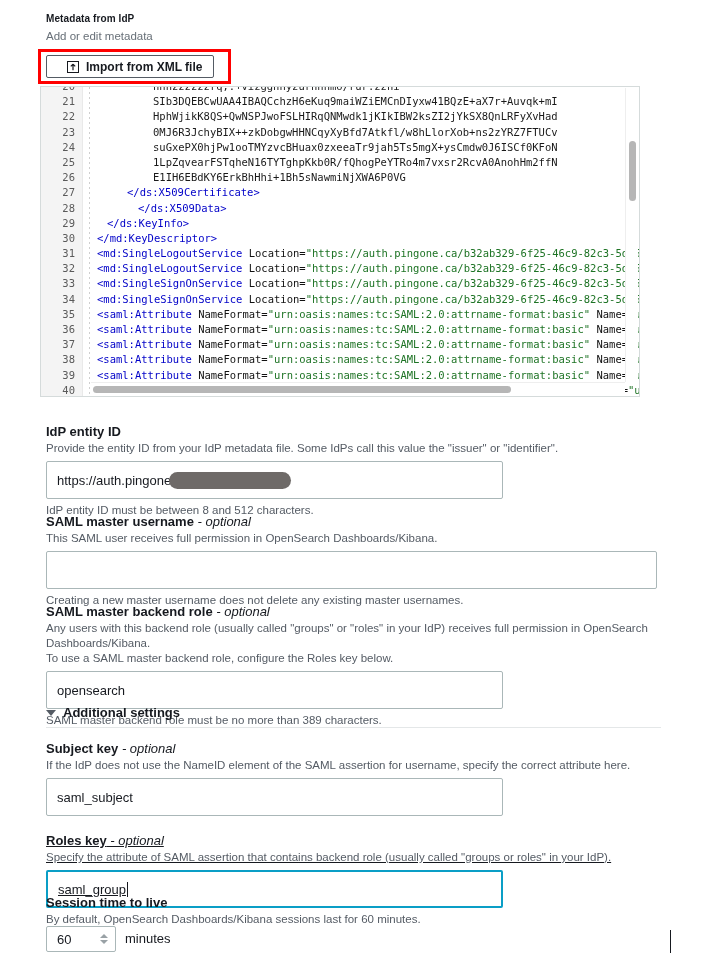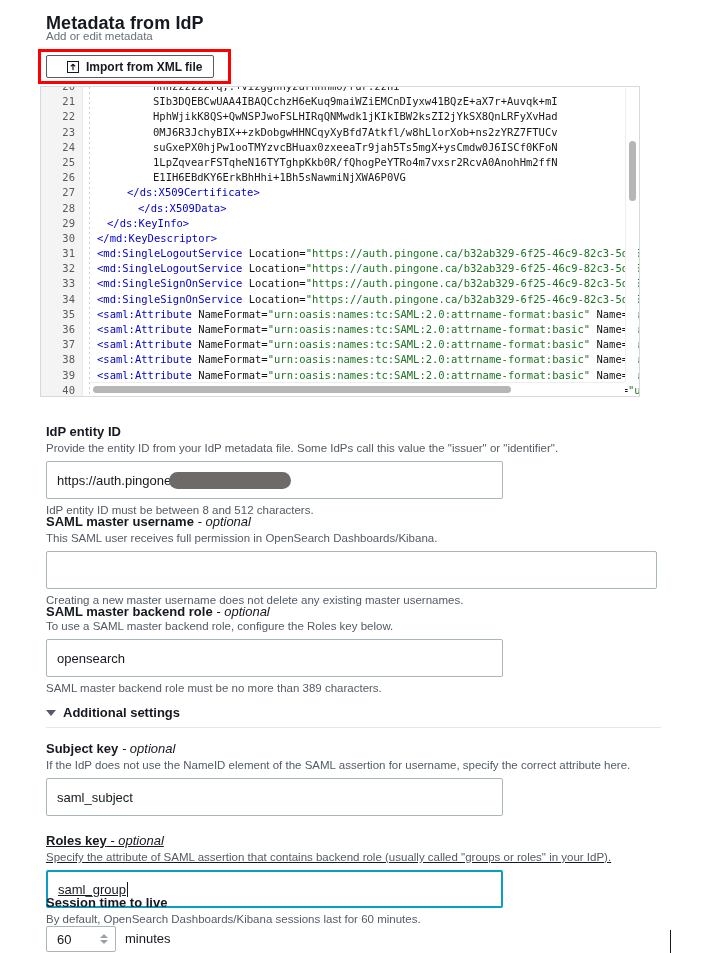--- a/index.html
+++ b/index.html
@@ -9,21 +9,21 @@
     background: #ffffff;
     font-family: "Liberation Sans", sans-serif;
     color: #16191f;
     overflow: hidden;
   }
   .page { position: relative; width: 707px; height: 953px; padding: 0; }
 
   
   .sec-title {
     position: absolute; left: 46px; top: 13px;
-    font-size: 18px; font-weight: bold; color: #16191f; letter-spacing: .1px;
+    font-size: 10px; font-weight: bold; color: #16191f; letter-spacing: .1px;
   }
   .sec-sub {
     position: absolute; left: 46px; top: 30px;
     font-size: 11.5px; color: #687078;
   }
 
   
   .redbox {
     position: absolute; left: 38px; top: 49px;
     width: 193px; height: 35px;
@@ -217,20 +217,21 @@
     <div class="f-input" style="width:611px;">
       <span></span>
     </div>
     <div class="f-hint">Creating a new master username does not delete any existing master usernames.</div>
   </div>
 
   <div class="field" style="left:46px; top:604px; width:640px;">
     <div class="f-label">
       <span>SAML master backend role</span><span class="opt"> - optional</span>
     </div>
+    <div class="f-desc" style="margin-top:2px;">Any users with this backend role (usually called "groups" or "roles" in your IdP) receives full permission in OpenSearch Dashboards/Kibana.</div>
     <div class="f-desc" style="margin-top:0;">To use a SAML master backend role, configure the Roles key below.</div>
     <div class="f-input" style="width:457px;">
       <span>opensearch</span>
     </div>
     <div class="f-hint">SAML master backend role must be no more than 389 characters.</div>
   </div>
 
   <div class="addl">
     <span class="caret-down"></span>
     <span>Additional settings</span>

